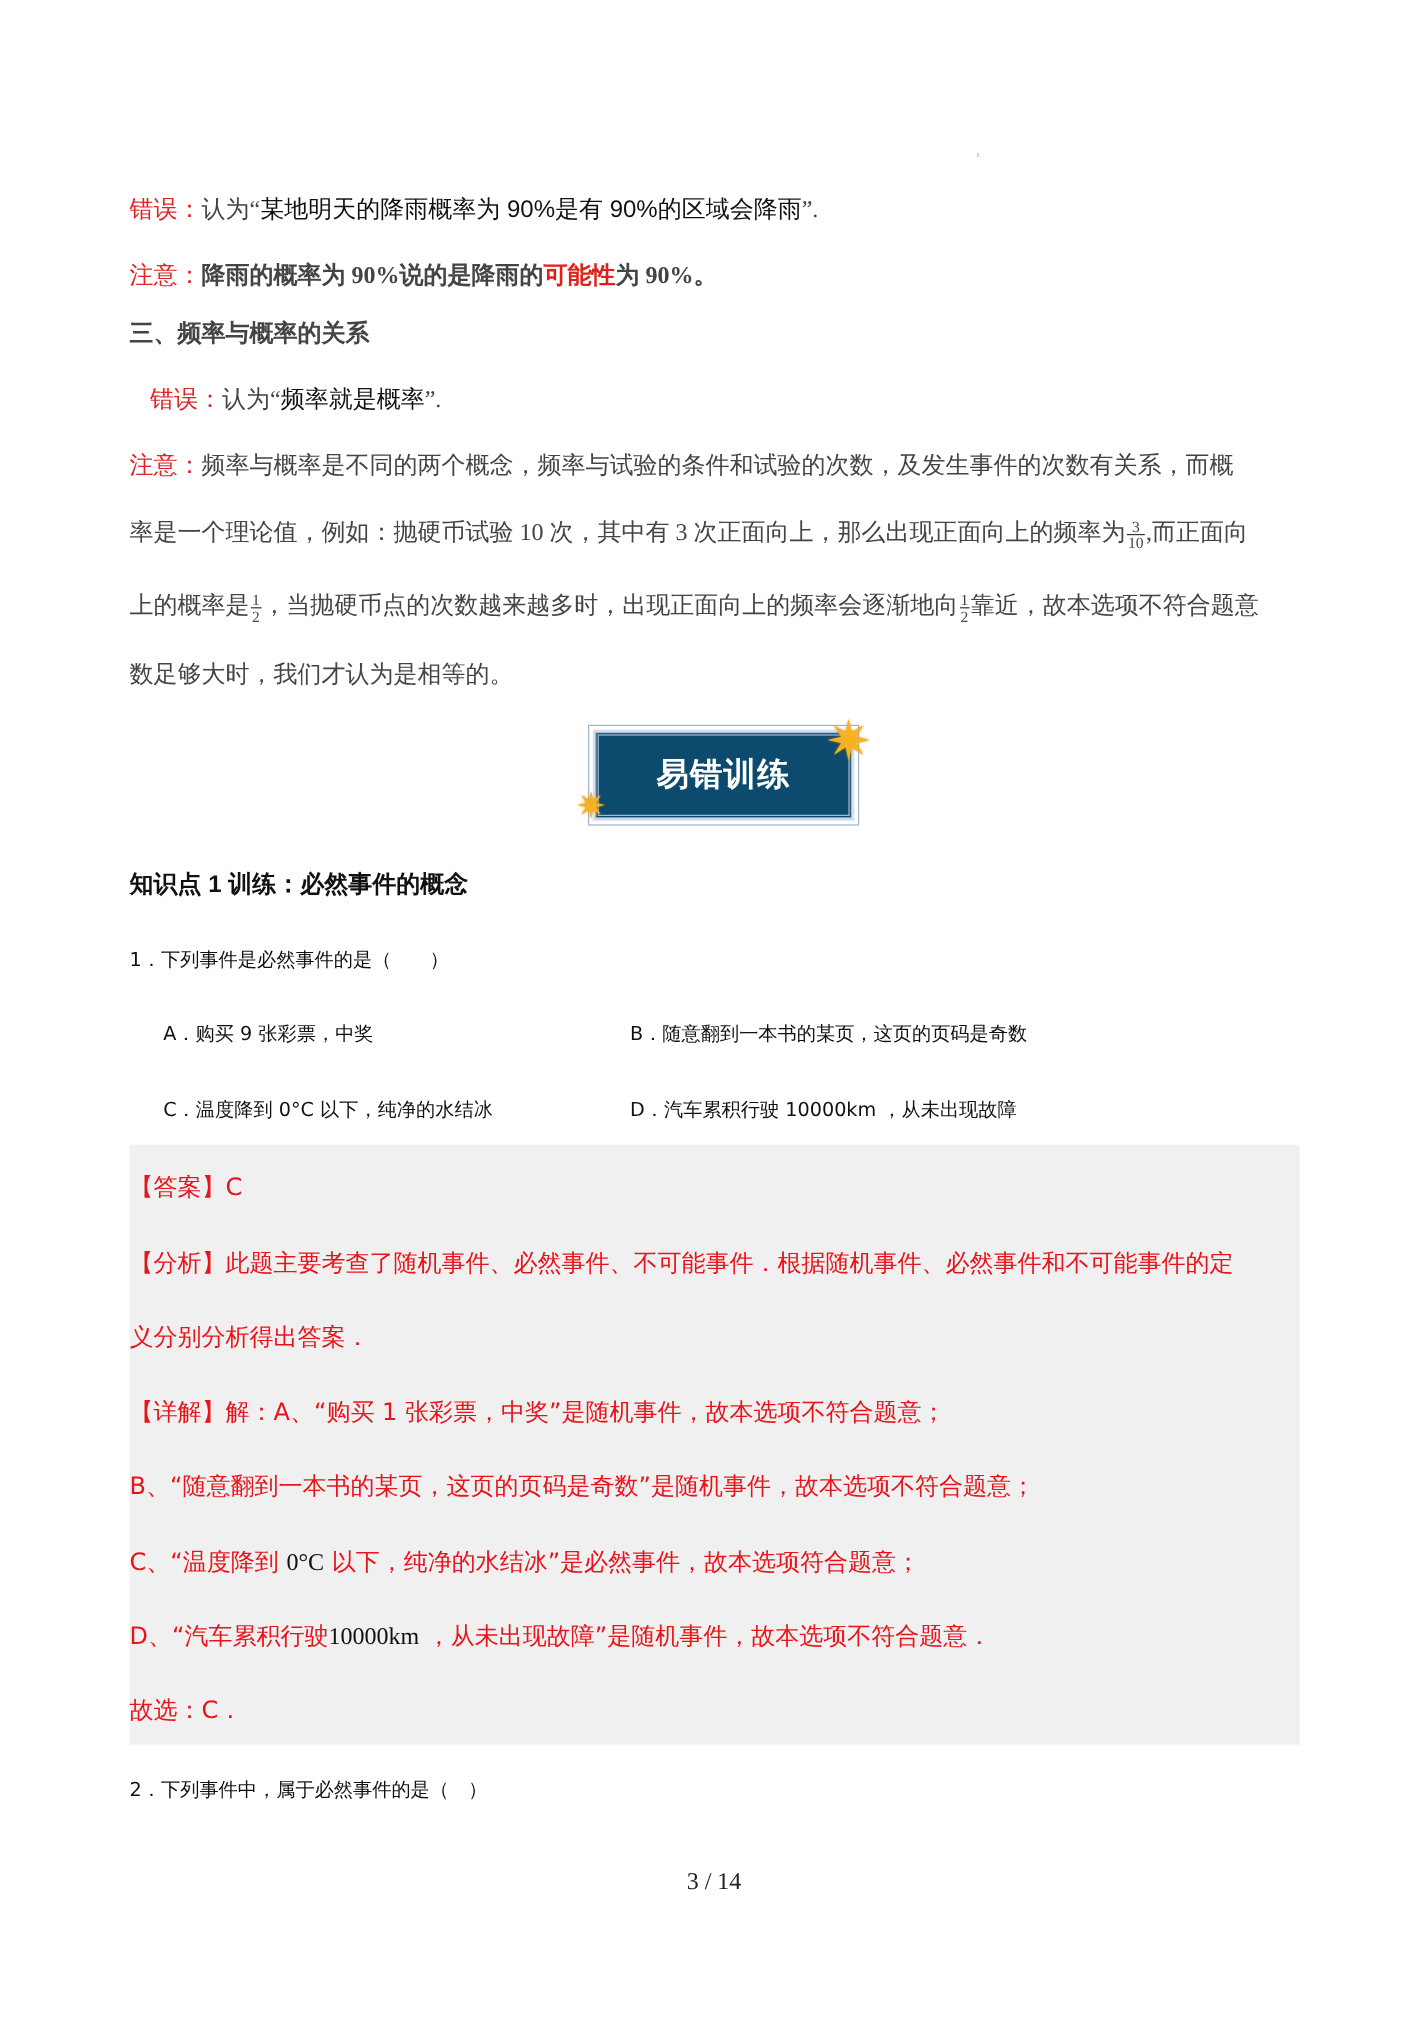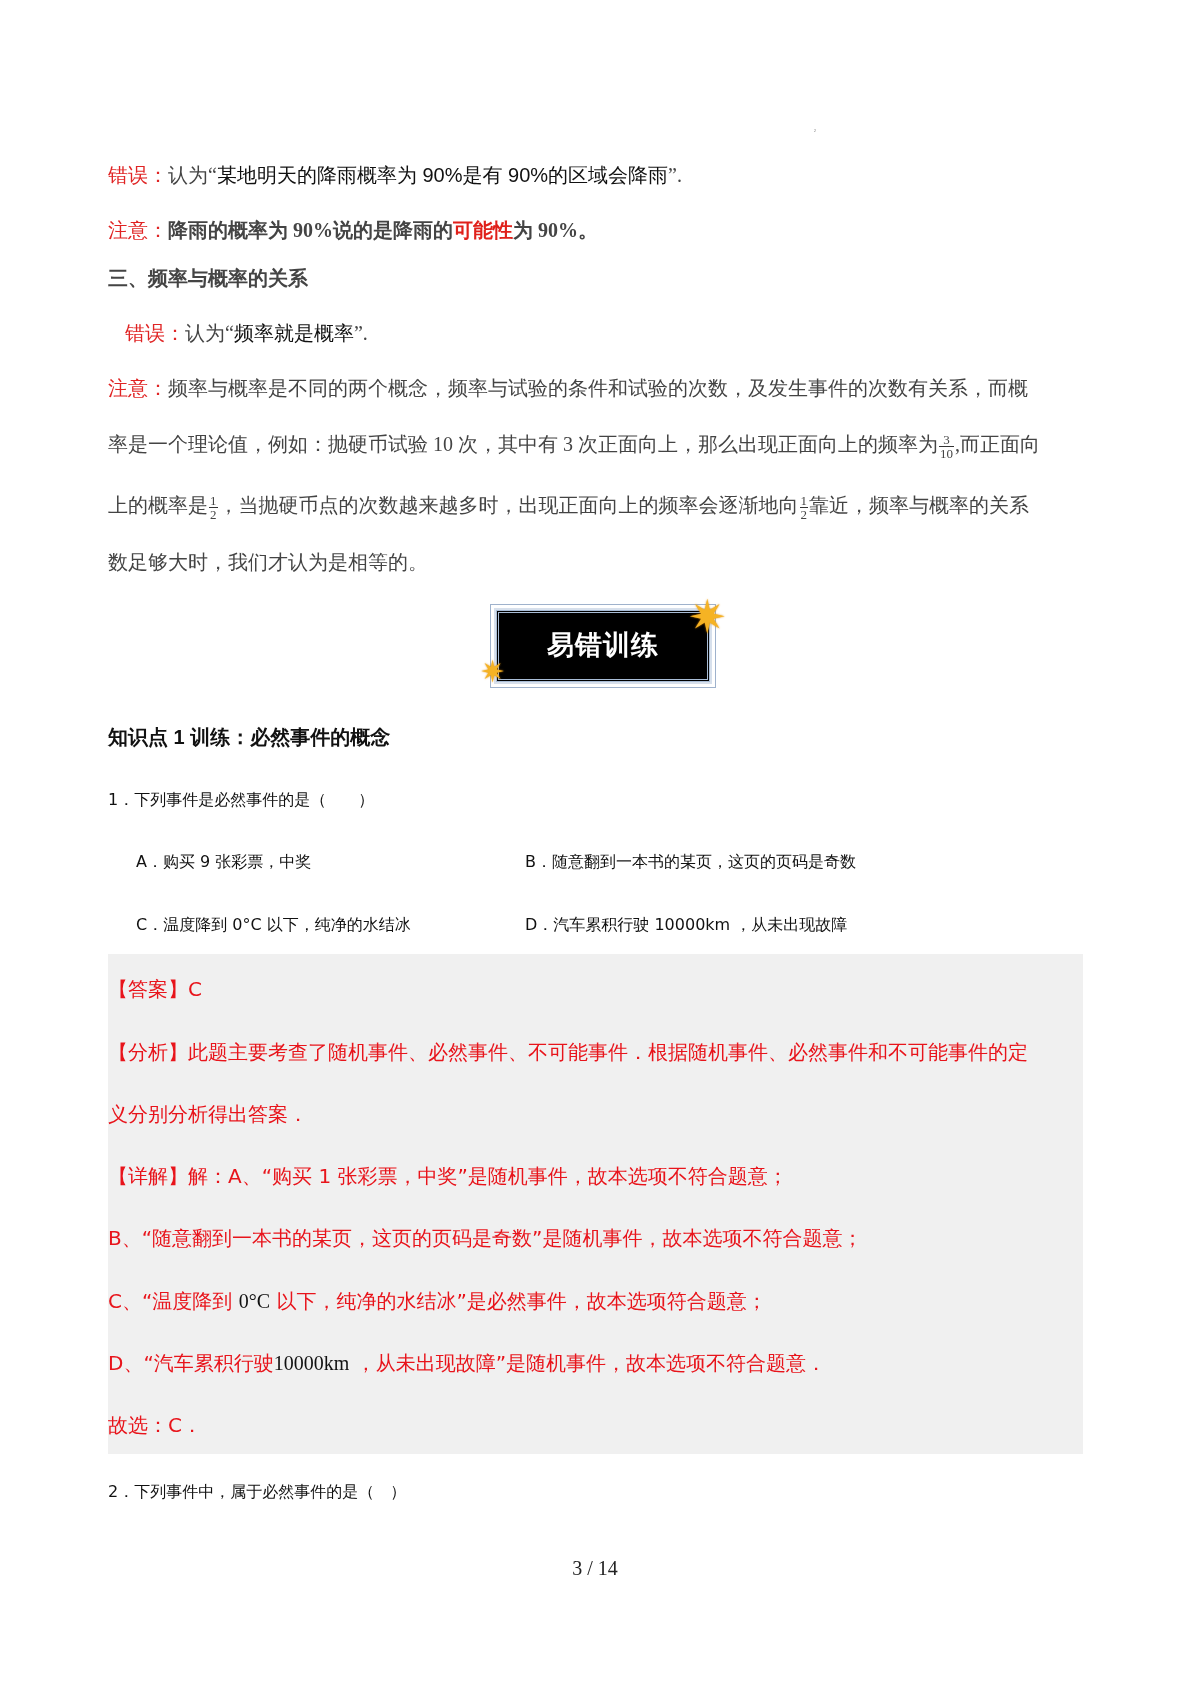--- a/index.html
+++ b/index.html
@@ -13,21 +13,21 @@
   .bold { font-weight:bold; }
   .sans { font-family:"Liberation Sans","DejaVu Sans",sans-serif; }
   .hl { color:#e0201a; font-weight:bold; }
   .frac { display:inline-block; vertical-align:middle; text-align:center; font-size:13px; line-height:13px; margin:0 1px; }
   .frac .num { display:block; border-bottom:1px solid #333; padding:0 1px; }
   .frac .den { display:block; padding:0 1px; }
   .mark { left:814px; top:128px; font-size:6px; color:#777; }
 
   .banner-wrap { left:478px; top:598px; width:246px; height:100px; }
   .banner { position:absolute; left:18px; top:12px; width:208px; height:66px;
-            background:#000000; border:3px double #a9bdd6; outline:2px solid #d7e0ec;
+            background:#0c4a6e; border:3px double #a9bdd6; outline:2px solid #d7e0ec;
             box-shadow: 0 0 0 5px #fff, 0 0 0 6px #9fb2cc; }
   .banner-text { position:absolute; left:0; right:0; top:14px; text-align:center;
                  font-family:"DejaVu Sans",sans-serif; font-weight:bold; font-size:27px; color:#ffffff; letter-spacing:1px; }
   .star { position:absolute; color:#f5b324; text-shadow:0 0 2px #e08a00; }
 
   .answer-box { left:108px; top:954px; width:975px; height:500px; background:#f0f0f0; }
   .ans-line { font-size:20px; line-height:28px; color:#e8141b; font-family:"DejaVu Sans",sans-serif; }
   .blk { color:#111; font-family:"Liberation Serif",serif; }
   .q { font-family:"DejaVu Sans",sans-serif; font-size:16px; line-height:28px; color:#111; }
   .footer { left:0; width:1190px; top:1557px; text-align:center; font-size:20px; color:#222; }
@@ -51,21 +51,21 @@
   <span class="red">错误：</span><span class="gray">认为“</span><span class="dk sans">频率就是概率</span><span class="gray">”.</span>
 </div>
 
 <div class="abs line gray" style="left:108px;top:374px;">
   <span class="red">注意：</span><span>频率与概率是不同的两个概念，频率与试验的条件和试验的次数，及发生事件的次数有关系，而概</span>
 </div>
 <div class="abs line gray" style="left:108px;top:430px;">
   <span>率是一个理论值，例如：抛硬币试验 10 次，其中有 3 次正面向上，那么出现正面向上的频率为</span><span class="frac"><span class="num">3</span><span class="den">10</span></span><span>,而正面向</span>
 </div>
 <div class="abs line gray" style="left:108px;top:491px;">
-  <span>上的概率是</span><span class="frac"><span class="num">1</span><span class="den">2</span></span><span>，当抛硬币点的次数越来越多时，出现正面向上的频率会逐渐地向</span><span class="frac"><span class="num">1</span><span class="den">2</span></span><span>靠近，频率与概率的关系</span>
+  <span>上的概率是</span><span class="frac"><span class="num">1</span><span class="den">2</span></span><span>，当抛硬币点的次数越来越多时，出现正面向上的频率会逐渐地向</span><span class="frac"><span class="num">1</span><span class="den">2</span></span><span>靠近，故本选项不符合题意</span>
 </div>
 <div class="abs line gray" style="left:108px;top:548px;">数足够大时，我们才认为是相等的。</div>
 
 <div class="abs banner-wrap">
   <div class="banner">
     <div class="banner-text">易错训练</div>
   </div>
   <span class="star" style="left:210px;top:-8px;font-size:46px;">✷</span>
   <span class="star" style="left:2px;top:56px;font-size:30px;">✷</span>
 </div>

